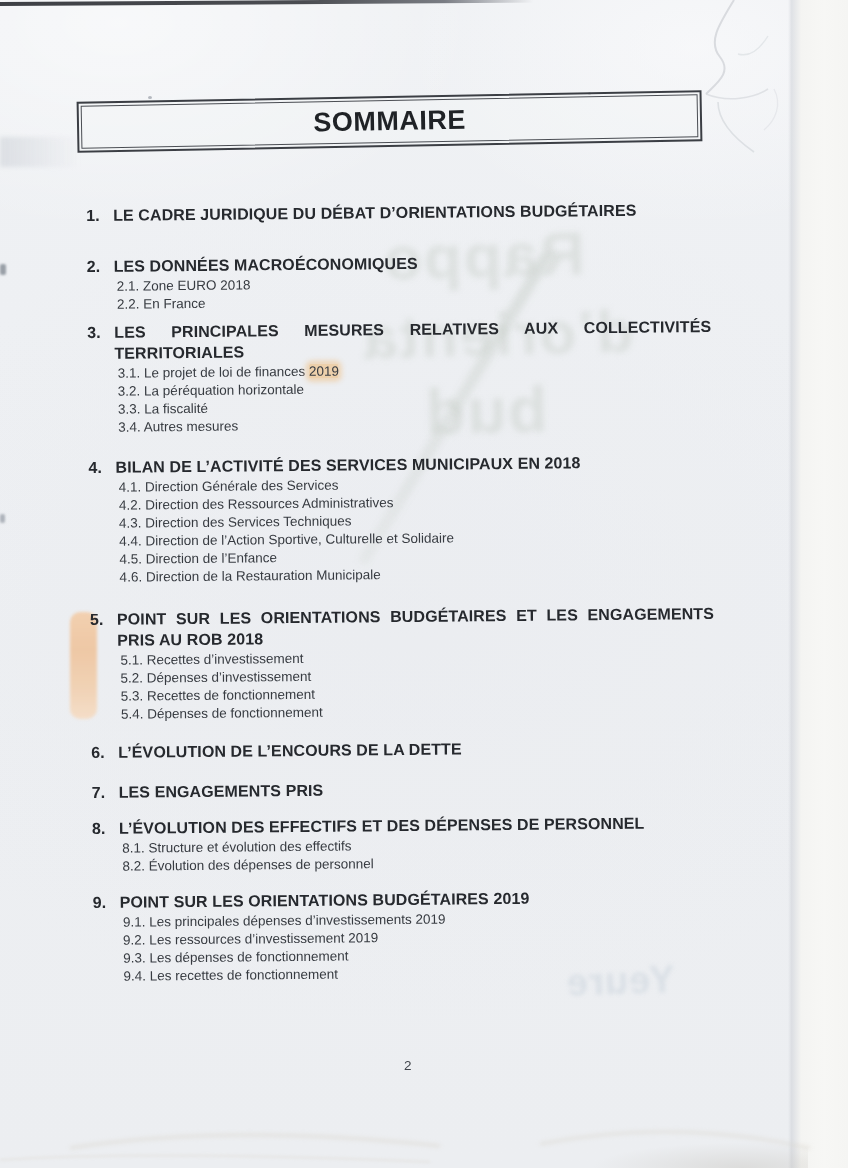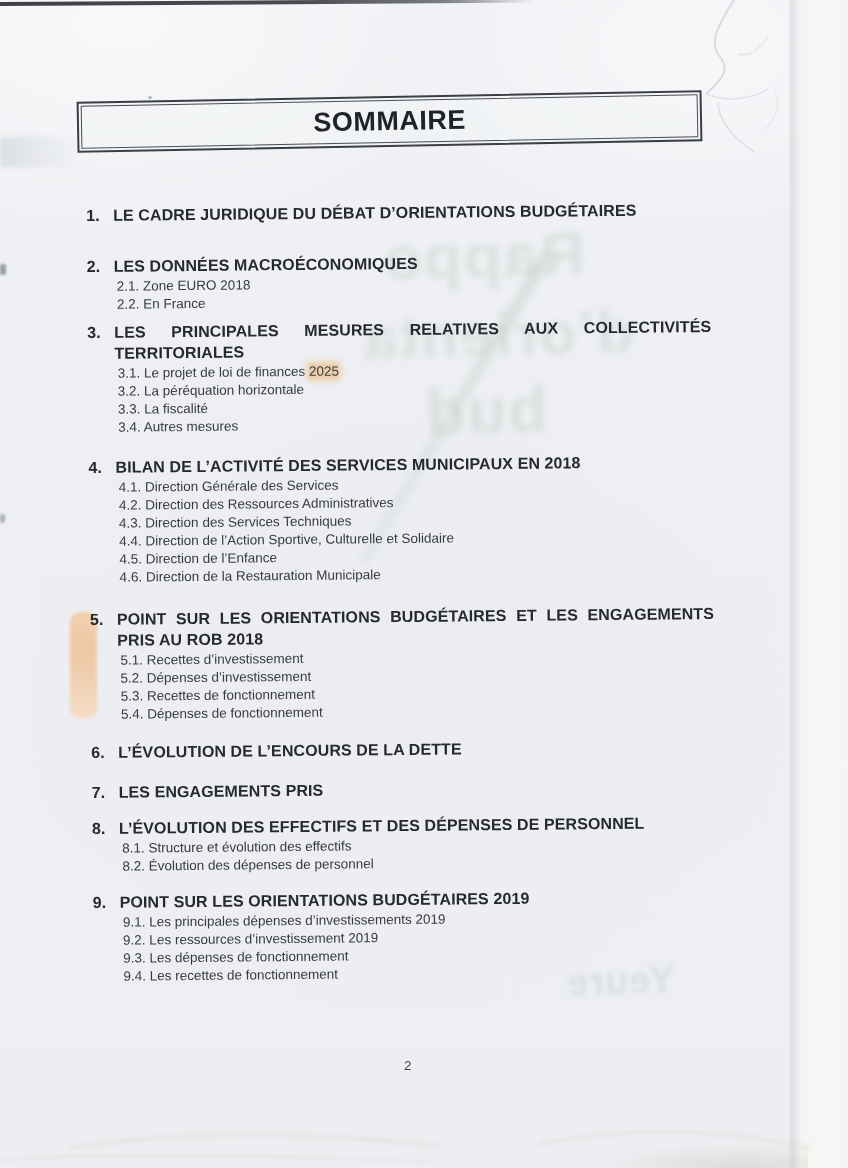--- a/index.html
+++ b/index.html
@@ -166,21 +166,21 @@
 
   <div class="sec mt-s3">
     <div class="sec-head">
       <span class="sec-num">3.</span>
       <span class="sec-title">
         <div class="just">LES PRINCIPALES MESURES RELATIVES AUX COLLECTIVITÉS</div>
         <div>TERRITORIALES</div>
       </span>
     </div>
     <ul class="items">
-      <li><span>3.1. Le projet de loi de finances </span><span class="hl-stain">2025</span></li>
+      <li><span>3.1. Le projet de loi de finances </span><span class="hl-stain">2019</span></li>
       <li>3.2. La péréquation horizontale</li>
       <li>3.3. La fiscalité</li>
       <li>3.4. Autres mesures</li>
     </ul>
   </div>
 
   <div class="sec mt-s4">
     <div class="sec-head">
       <span class="sec-num">4.</span>
       <span class="sec-title">BILAN DE L’ACTIVITÉ DES SERVICES MUNICIPAUX EN 2018</span>

